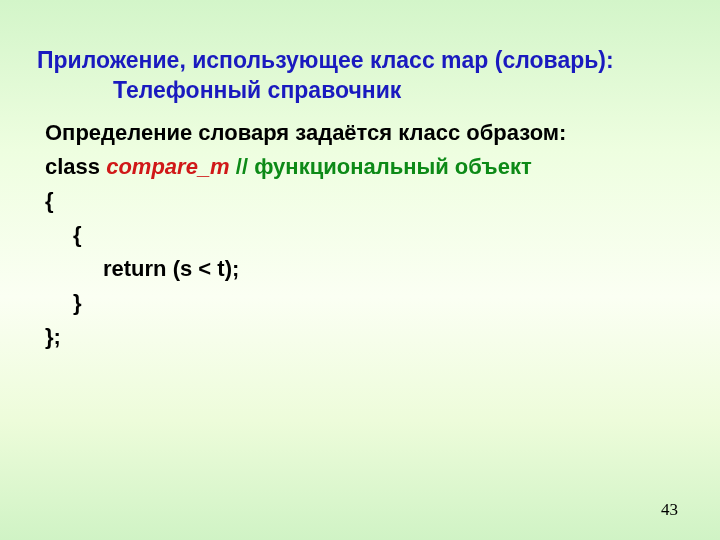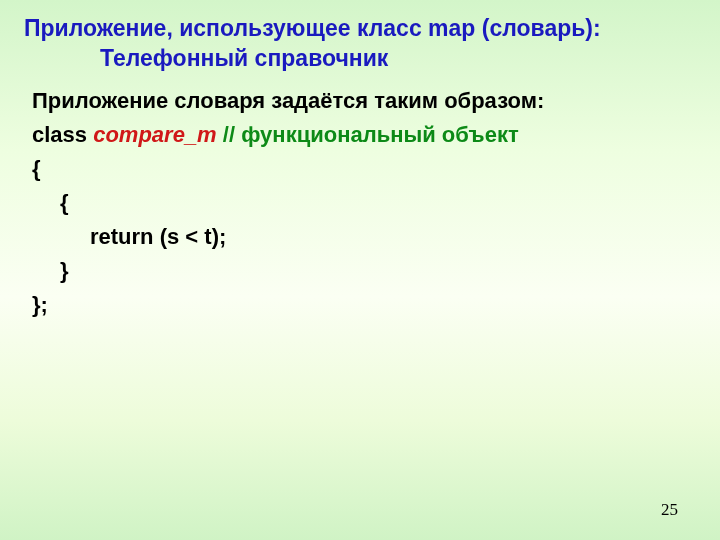--- a/index.html
+++ b/index.html
@@ -3,21 +3,22 @@
 <meta charset="utf-8">
 <style>
   * { margin: 0; padding: 0; box-sizing: border-box; }
   html, body { width: 720px; height: 540px; overflow: hidden; }
   body {
     background: linear-gradient(180deg, #d3f5c9 0%, #eefee0 28%, #fbfff3 55%, #edfcda 78%, #d0f3c5 100%);
     font-family: Arial, Helvetica, sans-serif;
     position: relative;
   }
   .slide {
-    padding: 14px 24px 0 24px;
+    padding: 14px 24px 0 37px;
+    margin-top: 32px;
   }
   .title-line1 {
     color: #1a1abf;
     font-size: 23px;
     font-weight: bold;
     line-height: 1.3;
   }
   .title-line2 {
     color: #1a1abf;
     font-size: 23px;
@@ -50,28 +51,28 @@
   }
 </style>
 </head>
 <body>
 
 <div class="slide">
   <div class="title-line1">Приложение,  использующее класс map  (словарь):</div>
   <div class="title-line2">Телефонный справочник</div>
 
   <div class="body">
-    <div class="line">Приложение словаря задаётся таким образом:</div>
+    <div class="line">Определение словаря задаётся класс образом:</div>
 
 
     <div class="line">
       <span>class </span><span class="red-italic">compare_m</span><span>   </span><span class="green-bold">// функциональный объект</span>
     </div>
 
     <div class="line">{</div>
     <div class="line indent1">{</div>
     <div class="line indent2">return (s &lt; t);</div>
     <div class="line indent1">}</div>
     <div class="line">};</div>
   </div>
 </div>
 
-<div class="pagenum">25</div>
+<div class="pagenum">43</div>
 
 </body></html>

